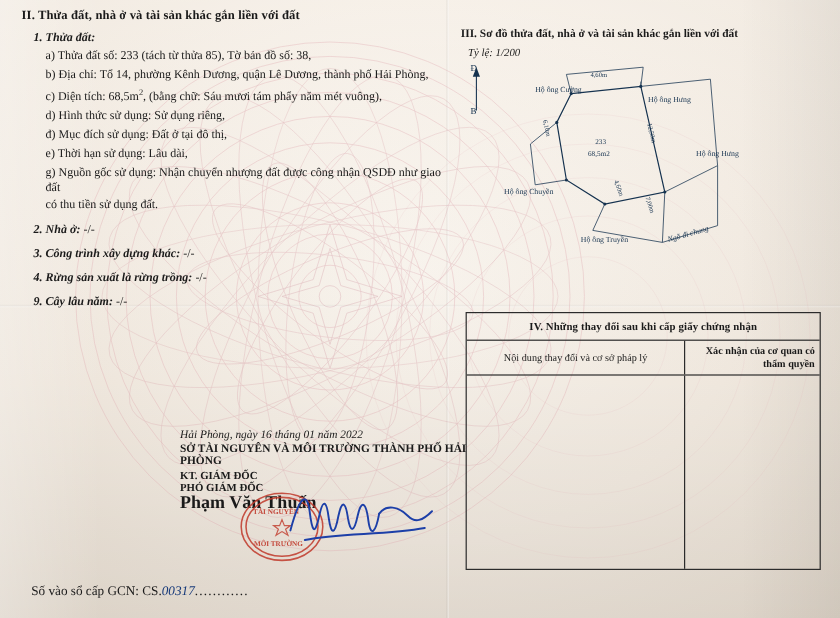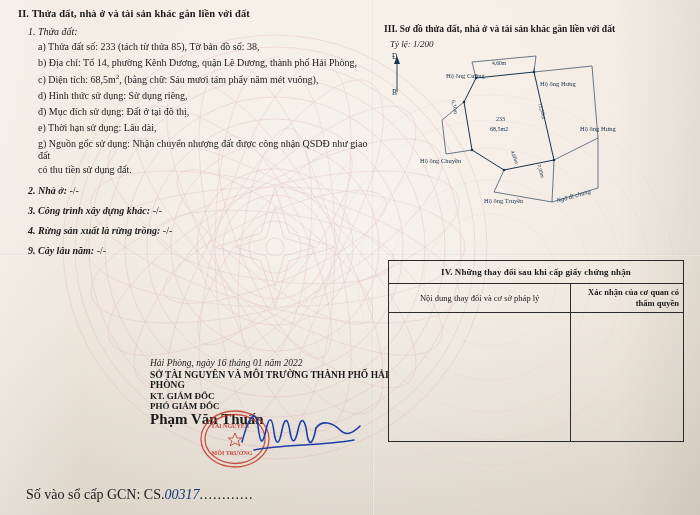--- a/index.html
+++ b/index.html
@@ -31,39 +31,39 @@
   #guilloche2{
     position:absolute;left:300px;top:90px;width:380px;height:380px;
     opacity:0.22;pointer-events:none;
   }
 
   .content{position:absolute;inset:0;}
 
   
   #left-col{position:absolute;left:18px;top:8px;width:352px;}
   .sec-title{font-weight:bold;font-size:10.5px;letter-spacing:0.1px;}
-  .sub-it{font-style:italic;font-weight:normal;font-size:10px;margin-top:7px;margin-left:10px;}
+  .sub-it{font-style:italic;font-weight:bold;font-size:10px;margin-top:7px;margin-left:10px;}
   .line{font-size:10px;margin-top:3.5px;margin-left:20px;line-height:1.25;}
   .num-item{font-style:italic;font-weight:bold;font-size:10px;margin-top:9px;margin-left:10px;}
   .num-item .val{font-family:"Liberation Serif",serif;font-weight:normal;font-style:normal;}
   sup{font-size:7px;}
 
   
   #right-col{position:absolute;left:384px;top:24px;width:305px;}
   #sec3-title{font-weight:bold;font-size:9.5px;}
   #scale{font-style:italic;font-size:9px;margin-top:5px;margin-left:6px;}
 
   
   #map{position:absolute;left:384px;top:42px;width:300px;height:200px;}
   #map svg{position:absolute;left:0;top:0;}
   .mlabel{position:absolute;font-size:6.5px;font-family:"Liberation Serif",serif;color:#15324f;white-space:nowrap;}
   .mlabel.it{font-style:italic;}
 
   
-  #table4{position:absolute;left:388px;top:260px;width:296px;height:182px;
+  #table4{position:absolute;left:388px;top:260px;width:296px;height:215px;
     border:1.1px solid #2b2b2b;box-sizing:border-box;}
   #t4-title{font-weight:bold;font-size:9px;text-align:center;padding-top:6px;letter-spacing:0.1px;}
   #t4-head{position:absolute;left:0;top:22px;width:100%;height:30px;box-sizing:border-box;
     border-top:1.1px solid #2b2b2b;border-bottom:1.1px solid #2b2b2b;display:flex;}
   .t4-h1{width:62%;box-sizing:border-box;border-right:1.1px solid #2b2b2b;
     font-size:8.5px;display:flex;align-items:center;justify-content:center;text-align:center;padding:0 4px;}
   .t4-h2{width:38%;box-sizing:border-box;font-size:8.5px;display:flex;align-items:center;
     justify-content:center;text-align:right;line-height:1.25;padding:0 4px;font-weight:bold;}
   #t4-body{position:absolute;left:0;top:52px;width:100%;bottom:0;display:flex;}
   .t4-c1{width:62%;box-sizing:border-box;border-right:1.1px solid #2b2b2b;}
@@ -76,21 +76,21 @@
   #sign .r1{font-size:9px;font-weight:bold;margin-top:1px;}
   #sign .r2{font-size:9px;font-weight:bold;margin-top:0px;}
   #sign .nm{font-size:15px;font-weight:bold;}
 
   
   #seal{position:absolute;left:196px;top:408px;width:78px;height:62px;pointer-events:none;}
   
   #scribble{position:absolute;left:236px;top:404px;width:130px;height:58px;pointer-events:none;}
 
   
-  #gcn{position:absolute;left:26px;top:487px;font-size:14px;}
+  #gcn{position:absolute;left:26px;top:487px;font-size:11px;}
   #gcn .hand{font-family:"Liberation Serif",serif;color:#173a7a;font-style:italic;}
 
   .dots{letter-spacing:1px;}
 </style>
 </head>
 <body>
 
 <div id="paper"></div>
 <div id="fold-v"></div>
 <div id="fold-h"></div>

